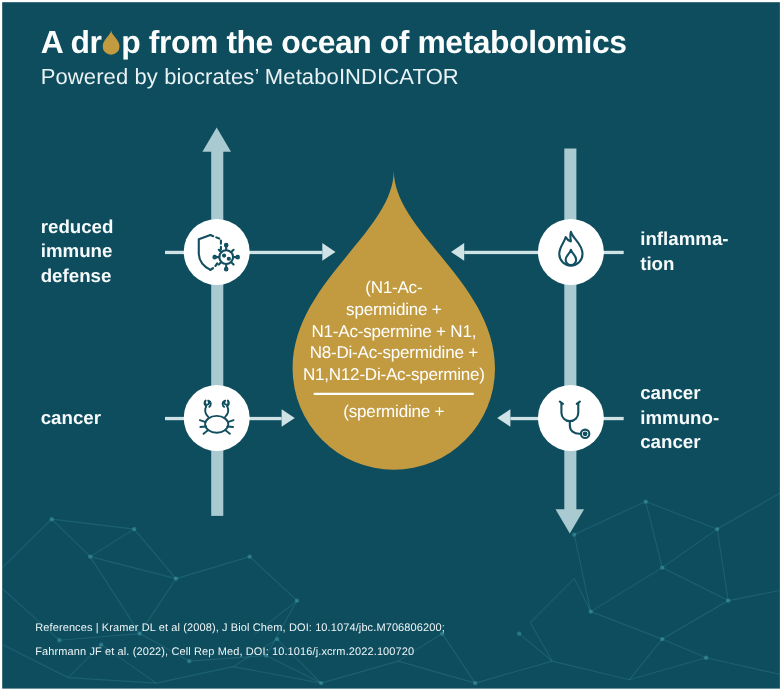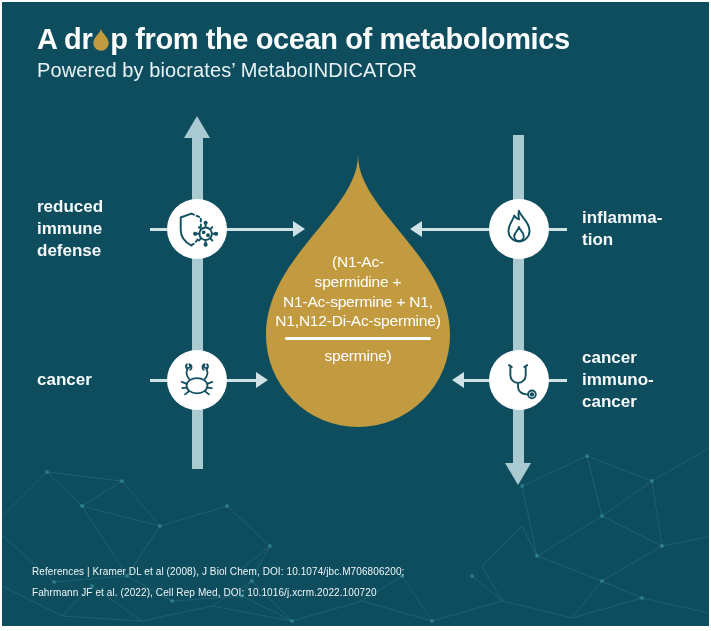--- a/index.html
+++ b/index.html
@@ -183,25 +183,26 @@
       <circle cx="37.5" cy="39" r="4"></circle>
       <circle cx="37.5" cy="39" r="1.3" fill="#124F60"></circle>
     </svg>
   </div>
 
   <div class="drop-text">
     <div>
       <div>(N1-Ac-</div>
       <div>spermidine +</div>
       <div>N1-Ac-spermine + N1,</div>
+      <div>N8-Di-Ac-spermidine +</div>
       <div>N1,N12-Di-Ac-spermine)</div>
     </div>
     <div class="ratio-divider"></div>
     <div>
-      <div>spermine)</div>
+      <div>(spermidine +</div>
     </div>
   </div>
 
   <div class="factor-label right" style="top:205px;">
     <div>inflamma-</div>
     <div>tion</div>
   </div>
 
   <div class="factor-label" style="left:35px;top:194px;">
     <div>reduced</div>

